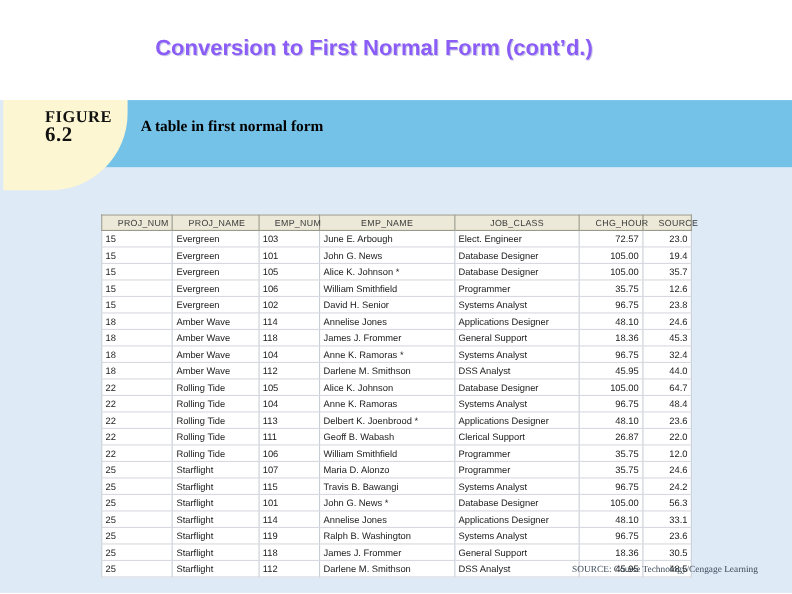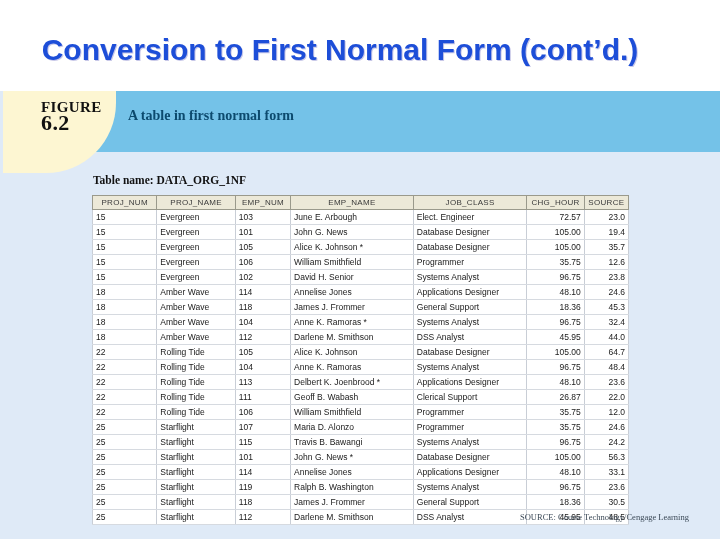--- a/index.html
+++ b/index.html
@@ -16,23 +16,23 @@
   }
 
   
   #slide-title {
     position: absolute;
     left: 0;
     top: 33px;
     width: 680px;
     text-align: center;
     font-family: "Liberation Sans", sans-serif;
-    font-size: 30px;
+    font-size: 20px;
     font-weight: bold;
-    color: #1d4ed8;
+    color: #8b5cf6;
     letter-spacing: 0px;
     text-shadow: 1px 1px 0 #c8c8e8;
     white-space: nowrap;
   }
 
   
   #figure-panel {
     position: absolute;
     left: 0;
     top: 91px;
@@ -66,32 +66,32 @@
     left: 38px;
     top: 28px;
     font-family: "Liberation Serif", serif;
     font-weight: bold;
     font-size: 15px;
     color: #111111;
     line-height: 16px;
     letter-spacing: 0.4px;
   }
   #figure-badge-inner .fig-num {
-    font-size: 22px;
+    font-size: 19px;
     display: block;
   }
 
   #figure-caption {
     position: absolute;
     left: 105px;
     top: 17px;
     font-family: "Liberation Serif", serif;
     font-weight: bold;
     font-size: 14px;
-    color: #0c4a6e;
+    color: #000000;
   }
 
   
   #names-row {
     position: absolute;
     left: 93px;
     top: 83px;
     width: 540px;
     height: 16px;
   }
@@ -120,21 +120,21 @@
     table-layout: fixed;
   }
   #data-grid th {
     background: #ece9d8;
     border: 1px solid #9a9a8c;
     height: 13px;
     font-weight: normal;
     font-size: 8px;
     color: #3a3a3a;
     letter-spacing: 0.3px;
-    padding: 0 3px;
+    padding: 0 14px;
     text-align: center;
     white-space: nowrap;
   }
   #data-grid td {
     border-left: 1px solid #c9ced6;
     border-right: 1px solid #c9ced6;
     border-bottom: 1px solid #d6dae0;
     height: 14px;
     padding: 0 3px;
     white-space: nowrap;
@@ -176,21 +176,20 @@
     <div id="figure-badge">
       <div id="figure-badge-inner">
         <span>FIGURE</span>
         <span class="fig-num">6.2</span>
       </div>
     </div>
     <div id="figure-caption">A table in first normal form</div>
   </div>
 
   <div id="names-row">
-    <div class="name-label" id="table-name-label">Table name: DATA_ORG_1NF</div>
   </div>
 
   <table id="data-grid">
     <colgroup>
       <col class="col-pnum">
         <col class="col-pname">
         <col class="col-enum">
       <col class="col-ename">
         <col class="col-jclass">
         <col class="col-chg">

